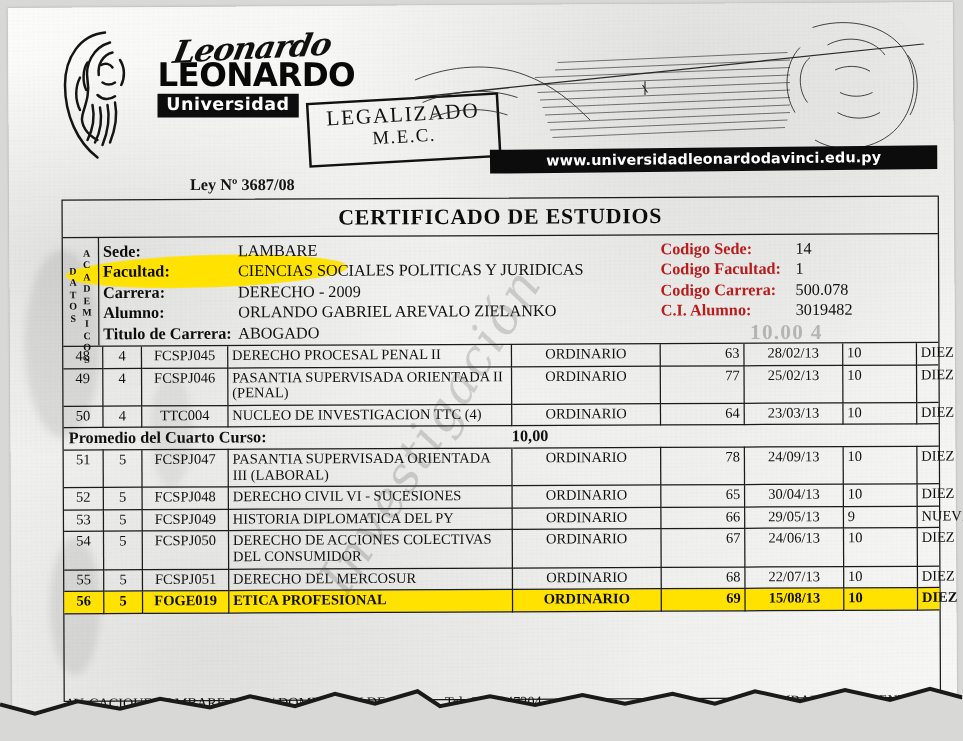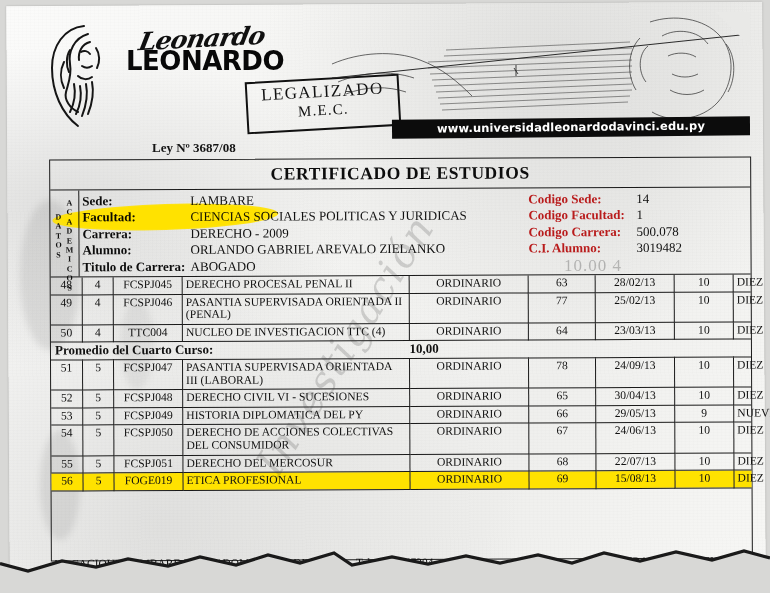--- a/index.html
+++ b/index.html
@@ -120,27 +120,27 @@
     border-bottom:1.2px solid #1a1a1a;
     font-family:"Liberation Serif",serif;font-size:11.6px;color:#111;
     padding:2px 3px;vertical-align:top;line-height:12.6px;
   }
   .gtable td:last-child{border-right:none;}
   .c-no{width:25px;text-align:center;}
   .c-cur{width:24px;text-align:center;}
   .c-cod{width:62px;text-align:center;}
   .c-mat{width:220px;text-align:left;padding-left:5px;}
   .c-tip{width:112px;text-align:center;}
-  .c-act{width:60px;text-align:center;}
+  .c-act{width:60px;text-align:right;}
   .c-fec{width:72px;text-align:center;margin-left:40px;}
-  .c-cal{width:52px;text-align:center;margin-left:28px;}
+  .c-cal{width:52px;text-align:left;margin-left:28px;}
   .c-let{width:auto;text-align:center;}
   tr.prom td{font-family:"Liberation Serif",serif;font-weight:700;font-size:13px;
     border-right:none;padding:2px 0 2px 4px;}
-  tr.hl td{background:#ffe200;font-weight:400;}
+  tr.hl td{background:#ffe200;font-weight:700;}
 
   
   .footer{position:absolute;left:50px;top:556px;width:700px;height:20px;
     transform:rotate(-0.25deg);}
   .footer .f{position:absolute;font-family:"Liberation Serif",serif;
     font-size:11.4px;color:#111;white-space:nowrap;}
   .f-addr{left:2px;top:0;}
   .f-tel{left:306px;top:0;}
   .f-loc{right:2px;top:0;}
 
@@ -186,20 +186,21 @@
         <path d="M48 60 C50 70 48 82 44 92"></path>
         <path d="M26 28 C22 34 22 44 25 50"></path>
         <path d="M20 40 C16 48 16 58 20 66"></path>
         <path d="M52 26 C56 32 56 40 53 46"></path>
       </g>
     </svg>
 
     <div class="logo-text">
       <div class="logo-sig">Leonardo</div>
       <div class="logo-l1">LEONARDO</div>
+      <div class="logo-l3">Universidad</div>
     </div>
 
     <div class="ley">Ley Nº 3687/08</div>
 
     <div class="stamp-wrap">
       <div class="stamp">
         <div class="stamp-t1">LEGALIZADO</div>
         <div class="stamp-t2">M.E.C.</div>
       </div>
     </div>
@@ -400,21 +401,21 @@
           <td class="c-tip">ORDINARIO</td>
           <td class="c-act">69</td>
           <td class="c-fec">15/08/13</td>
           <td class="c-cal">10</td>
           <td class="c-let">DIEZ</td>
         </tr>
       </tbody>
     </table>
   </div>
 
-  <div class="ghost" style="left:564px;top:256px;font-size:17px;font-weight:400;letter-spacing:1px;">10.00 4</div>
+  <div class="ghost" style="left:600px;top:256px;font-size:17px;font-weight:700;letter-spacing:1px;">10.00 4</div>
 
   <div class="wmark">Investigación</div>
 
   <div class="footer">
     <div class="f f-addr">AV. CACIQUE LAMBARE 3903 C/ DOMINGO M DE IRALA</div>
     <div class="f f-tel">Tel: 0983247204</div>
     <div class="f f-loc">LAMBARE- DTO CENTRAL</div>
   </div>
 
   <div class="torn"></div>

